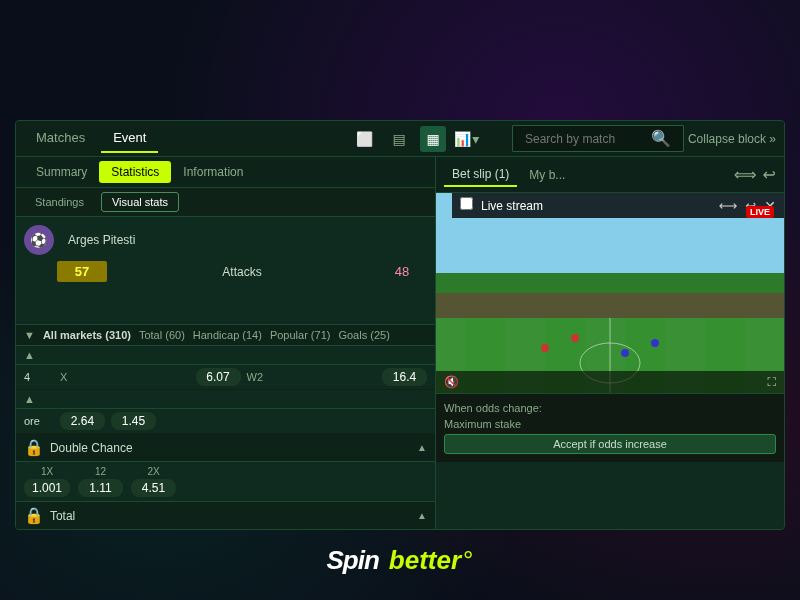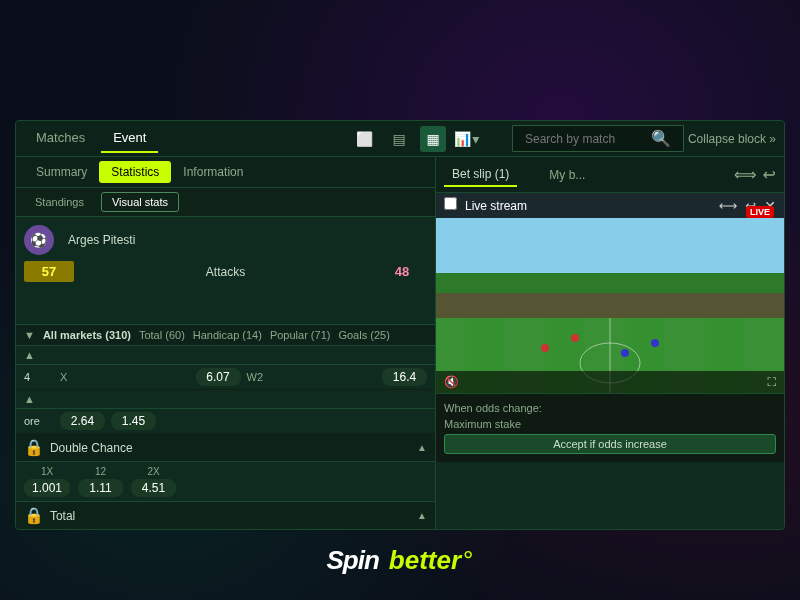--- a/index.html
+++ b/index.html
@@ -207,37 +207,38 @@
       color: #ccddcc;
       font-size: 12px;
       margin-left: 8px;
     }
 
     .stat-row {
       display: flex;
       align-items: center;
       margin-bottom: 4px;
       gap: 4px;
+      margin-left: 33px;
     }
 
     .stat-val-left {
       width: 50px;
       text-align: center;
       padding: 3px 6px;
       font-size: 13px;
       font-weight: bold;
       border-radius: 2px;
     }
 
     .stat-val-right {
       width: 50px;
       text-align: center;
       padding: 3px 6px;
       font-size: 13px;
-      font-weight: bold;
+      font-weight: normal;
       border-radius: 2px;
     }
 
     .stat-label {
       flex: 1;
       text-align: center;
       color: #ccddcc;
       font-size: 12px;
     }
 
@@ -350,21 +351,21 @@
     }
 
     
     .bet-slip-bar {
       display: flex;
       align-items: center;
       background: #0d2218;
       border-bottom: 1px solid #1a4a2e;
       padding: 0 8px;
       height: 36px;
-      gap: 24px;
+      gap: 4px;
     }
 
     .bet-slip-btn {
       color: #ccddcc;
       font-size: 12px;
       cursor: pointer;
       padding: 4px 8px;
       border-bottom: 2px solid #c8ff00;
     }
 
@@ -388,21 +389,21 @@
       height: 200px;
     }
 
     .live-stream-header {
       display: flex;
       align-items: center;
       padding: 4px 8px;
       background: rgba(0,0,0,0.8);
       position: absolute;
       top: 0;
-      left: 0;
+      left: 16px;
       right: 0;
       z-index: 2;
       gap: 8px;
     }
 
     .live-stream-title {
       color: #ffffff;
       font-size: 12px;
       flex: 1;
     }

